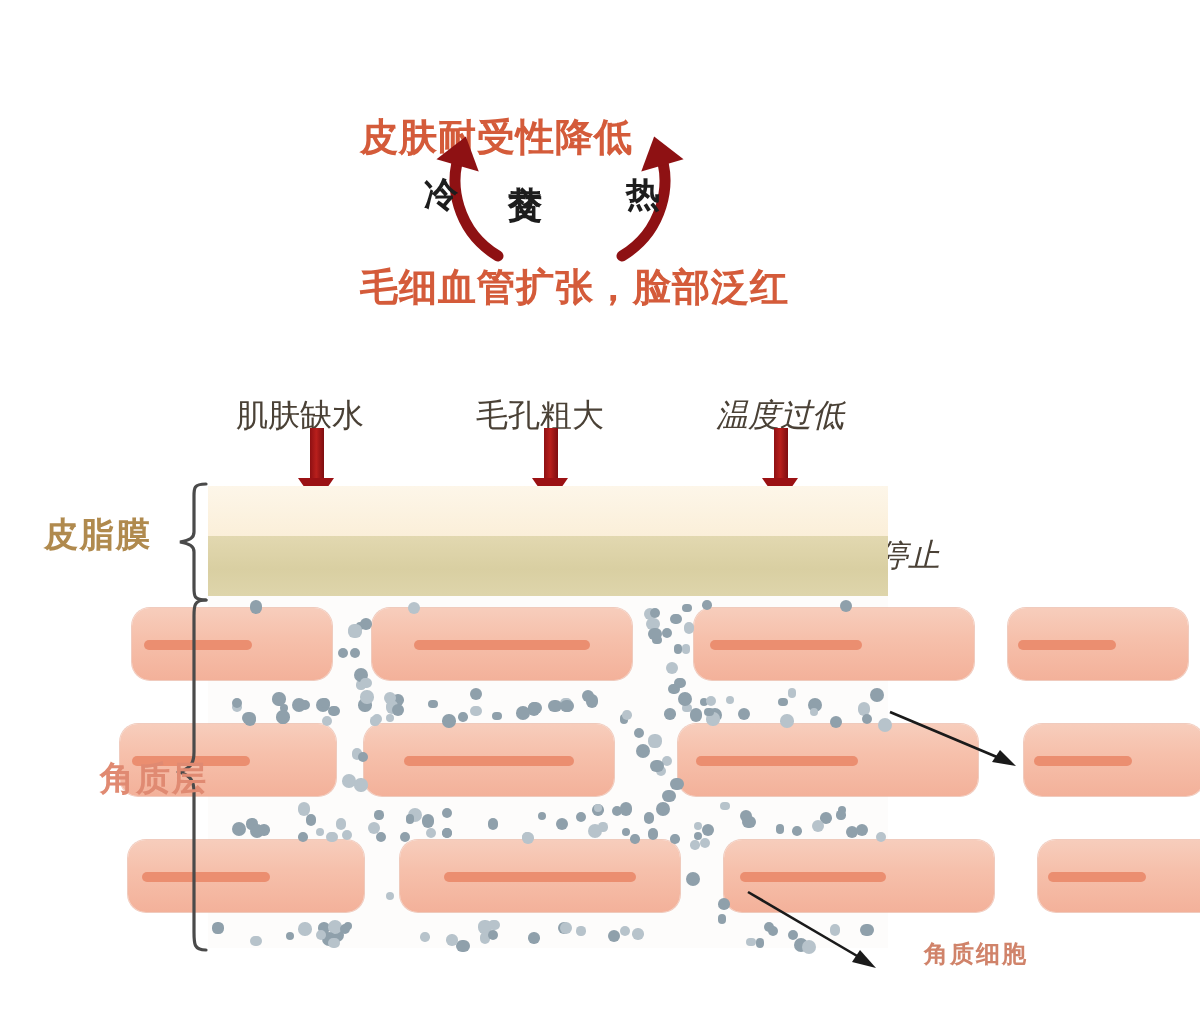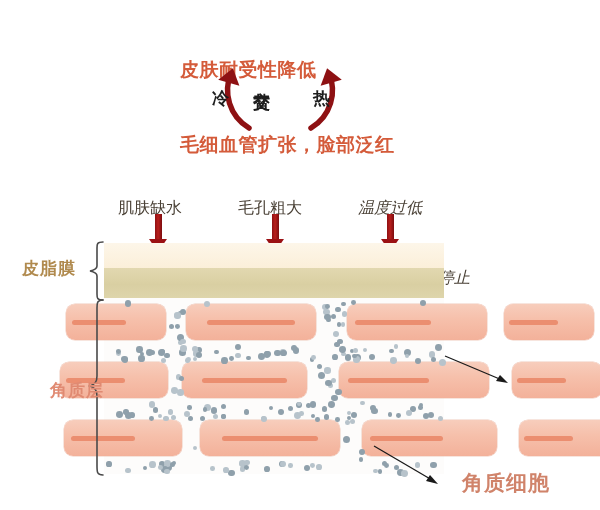--- a/index.html
+++ b/index.html
@@ -27,21 +27,21 @@
   .cyc-hot{left:313px;top:88px;}
 
   .cause{color:#4a4136;font-size:16px;line-height:1.45;font-weight:normal;}
   .cause-1{left:118px;top:150px;}
   .cause-2{left:238px;top:150px;}
   .cause-3{left:358px;top:150px;font-style:italic;}
 
   .lbl-sebum{left:22px;top:258px;color:#b08a4e;font-size:17px;font-weight:bold;letter-spacing:1px;}
   .lbl-corneum{left:22px;top:380px;color:#e08a72;font-size:17px;font-weight:bold;letter-spacing:1px;margin-left:28px;}
   .lbl-matrix{left:470px;top:382px;color:#d0836a;font-size:16px;font-weight:bold;letter-spacing:1px;}
-  .lbl-cell{left:462px;top:470px;color:#d0836a;font-size:21px;font-weight:bold;letter-spacing:1px;text-align:right;}
+  .lbl-cell{left:462px;top:470px;color:#d0836a;font-size:12px;font-weight:bold;letter-spacing:1px;text-align:right;}
 
   
   #skin{position:absolute;left:104px;top:243px;width:340px;height:231px;}
   .band-top{position:absolute;left:0;top:0;width:340px;height:25px;
     background:linear-gradient(to bottom,#fdf6e9 0%,#fbefd9 100%);}
   .band-mid{position:absolute;left:0;top:25px;width:340px;height:30px;
     background:linear-gradient(to bottom,#e2d8b0 0%,#d9cfa2 55%,#ded5ab 100%);}
   .cellzone{position:absolute;left:0;top:55px;width:340px;height:176px;background:#fdfcfb;}
 
   .cell{position:absolute;border-radius:9px;

